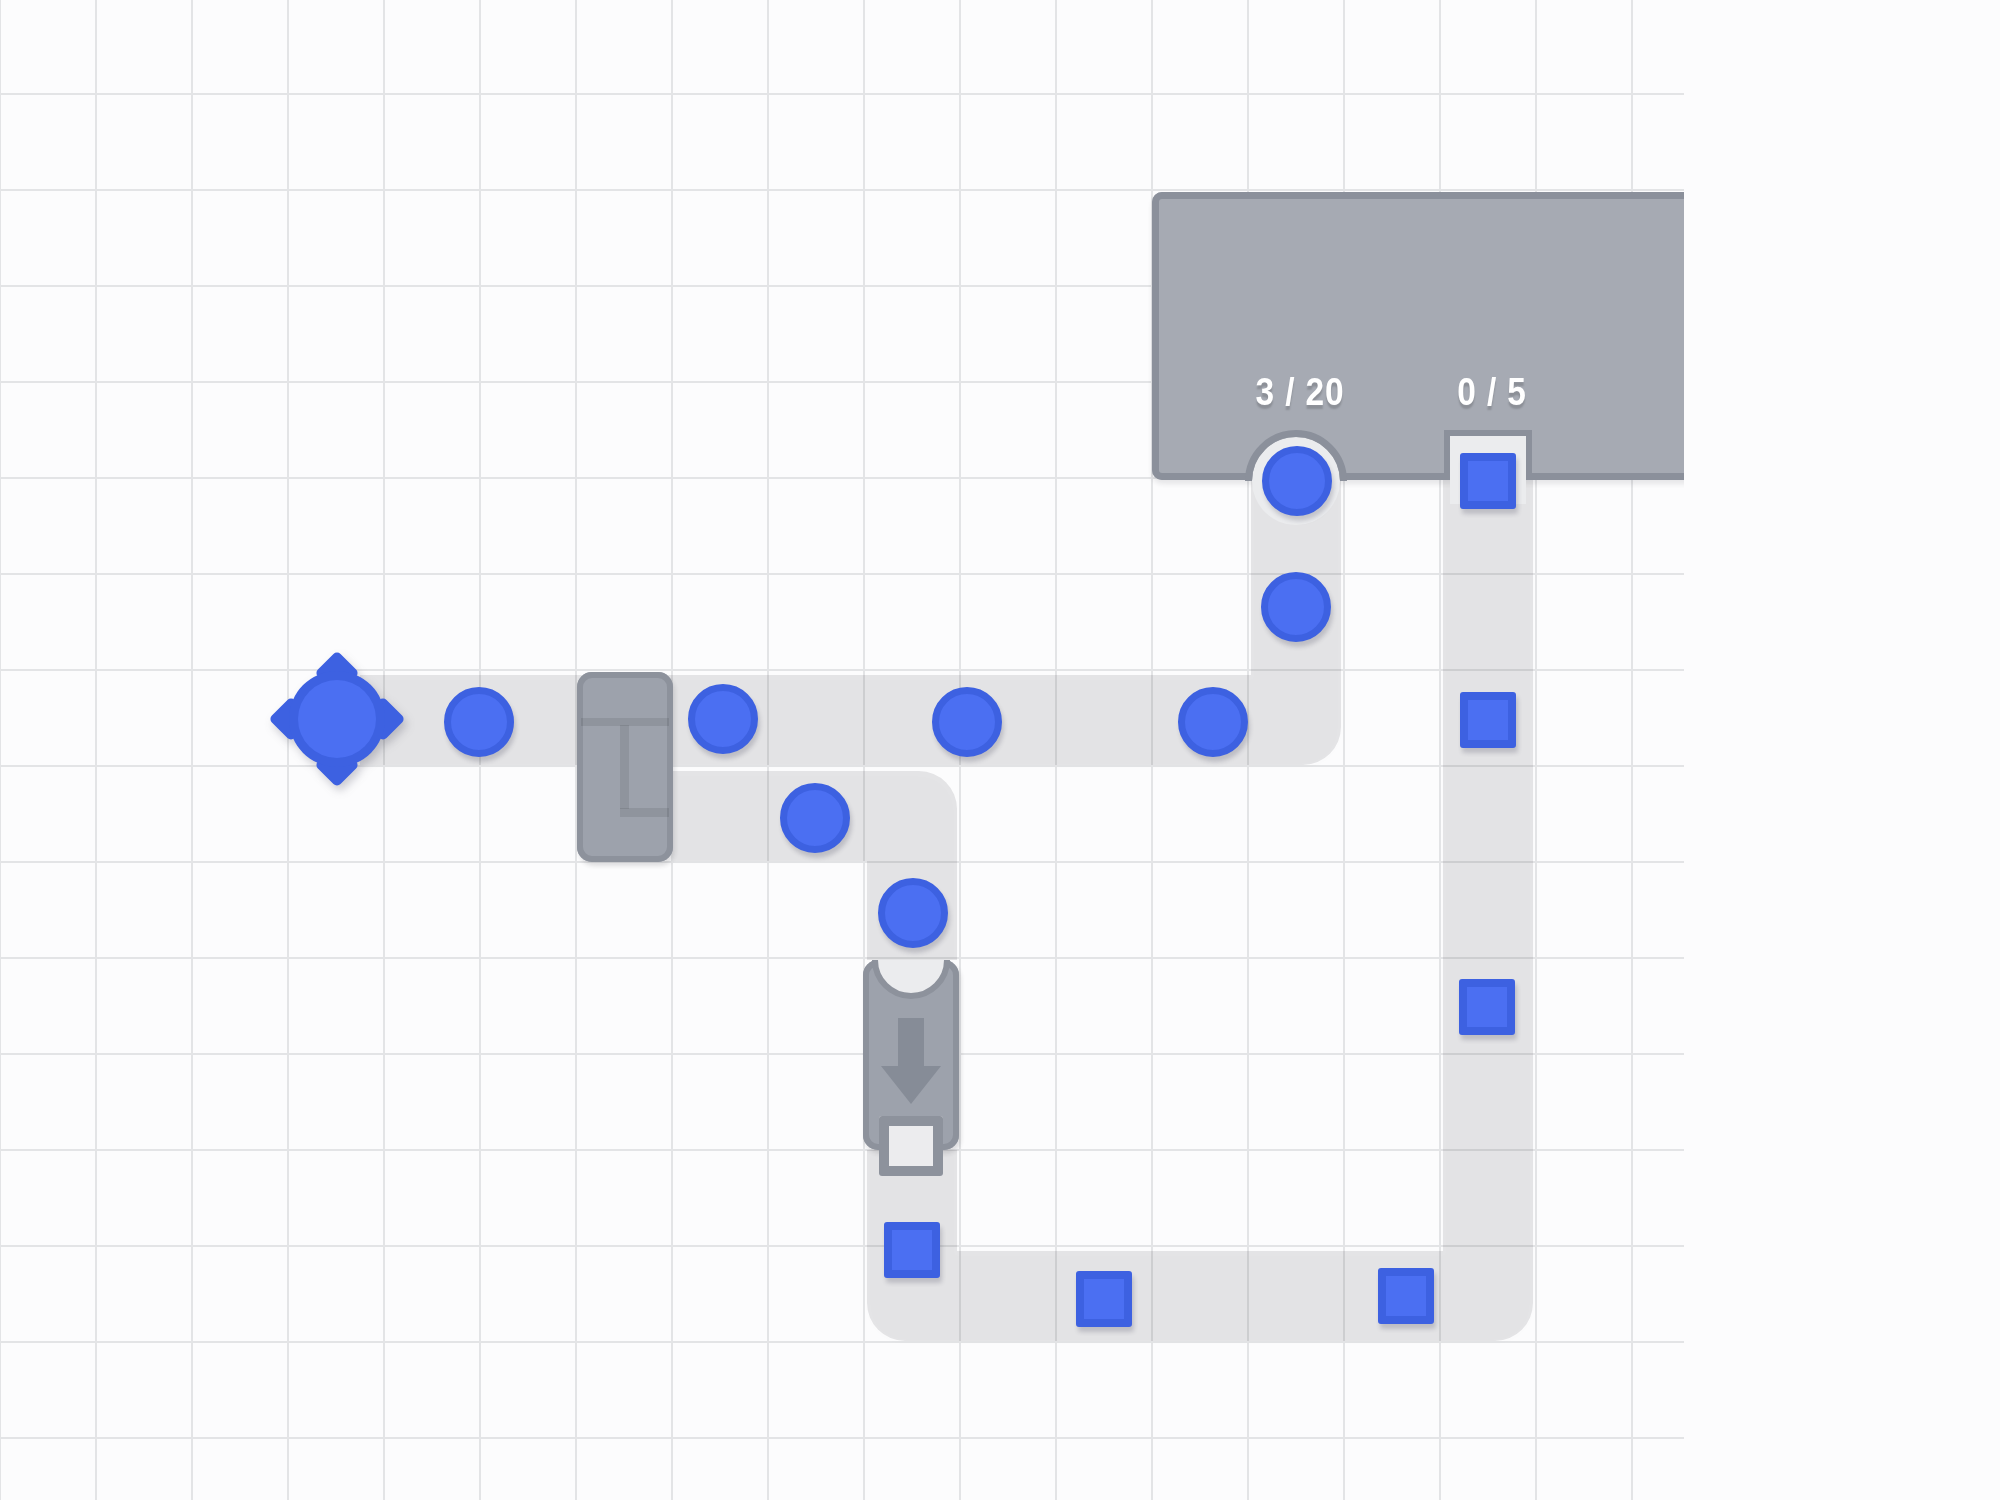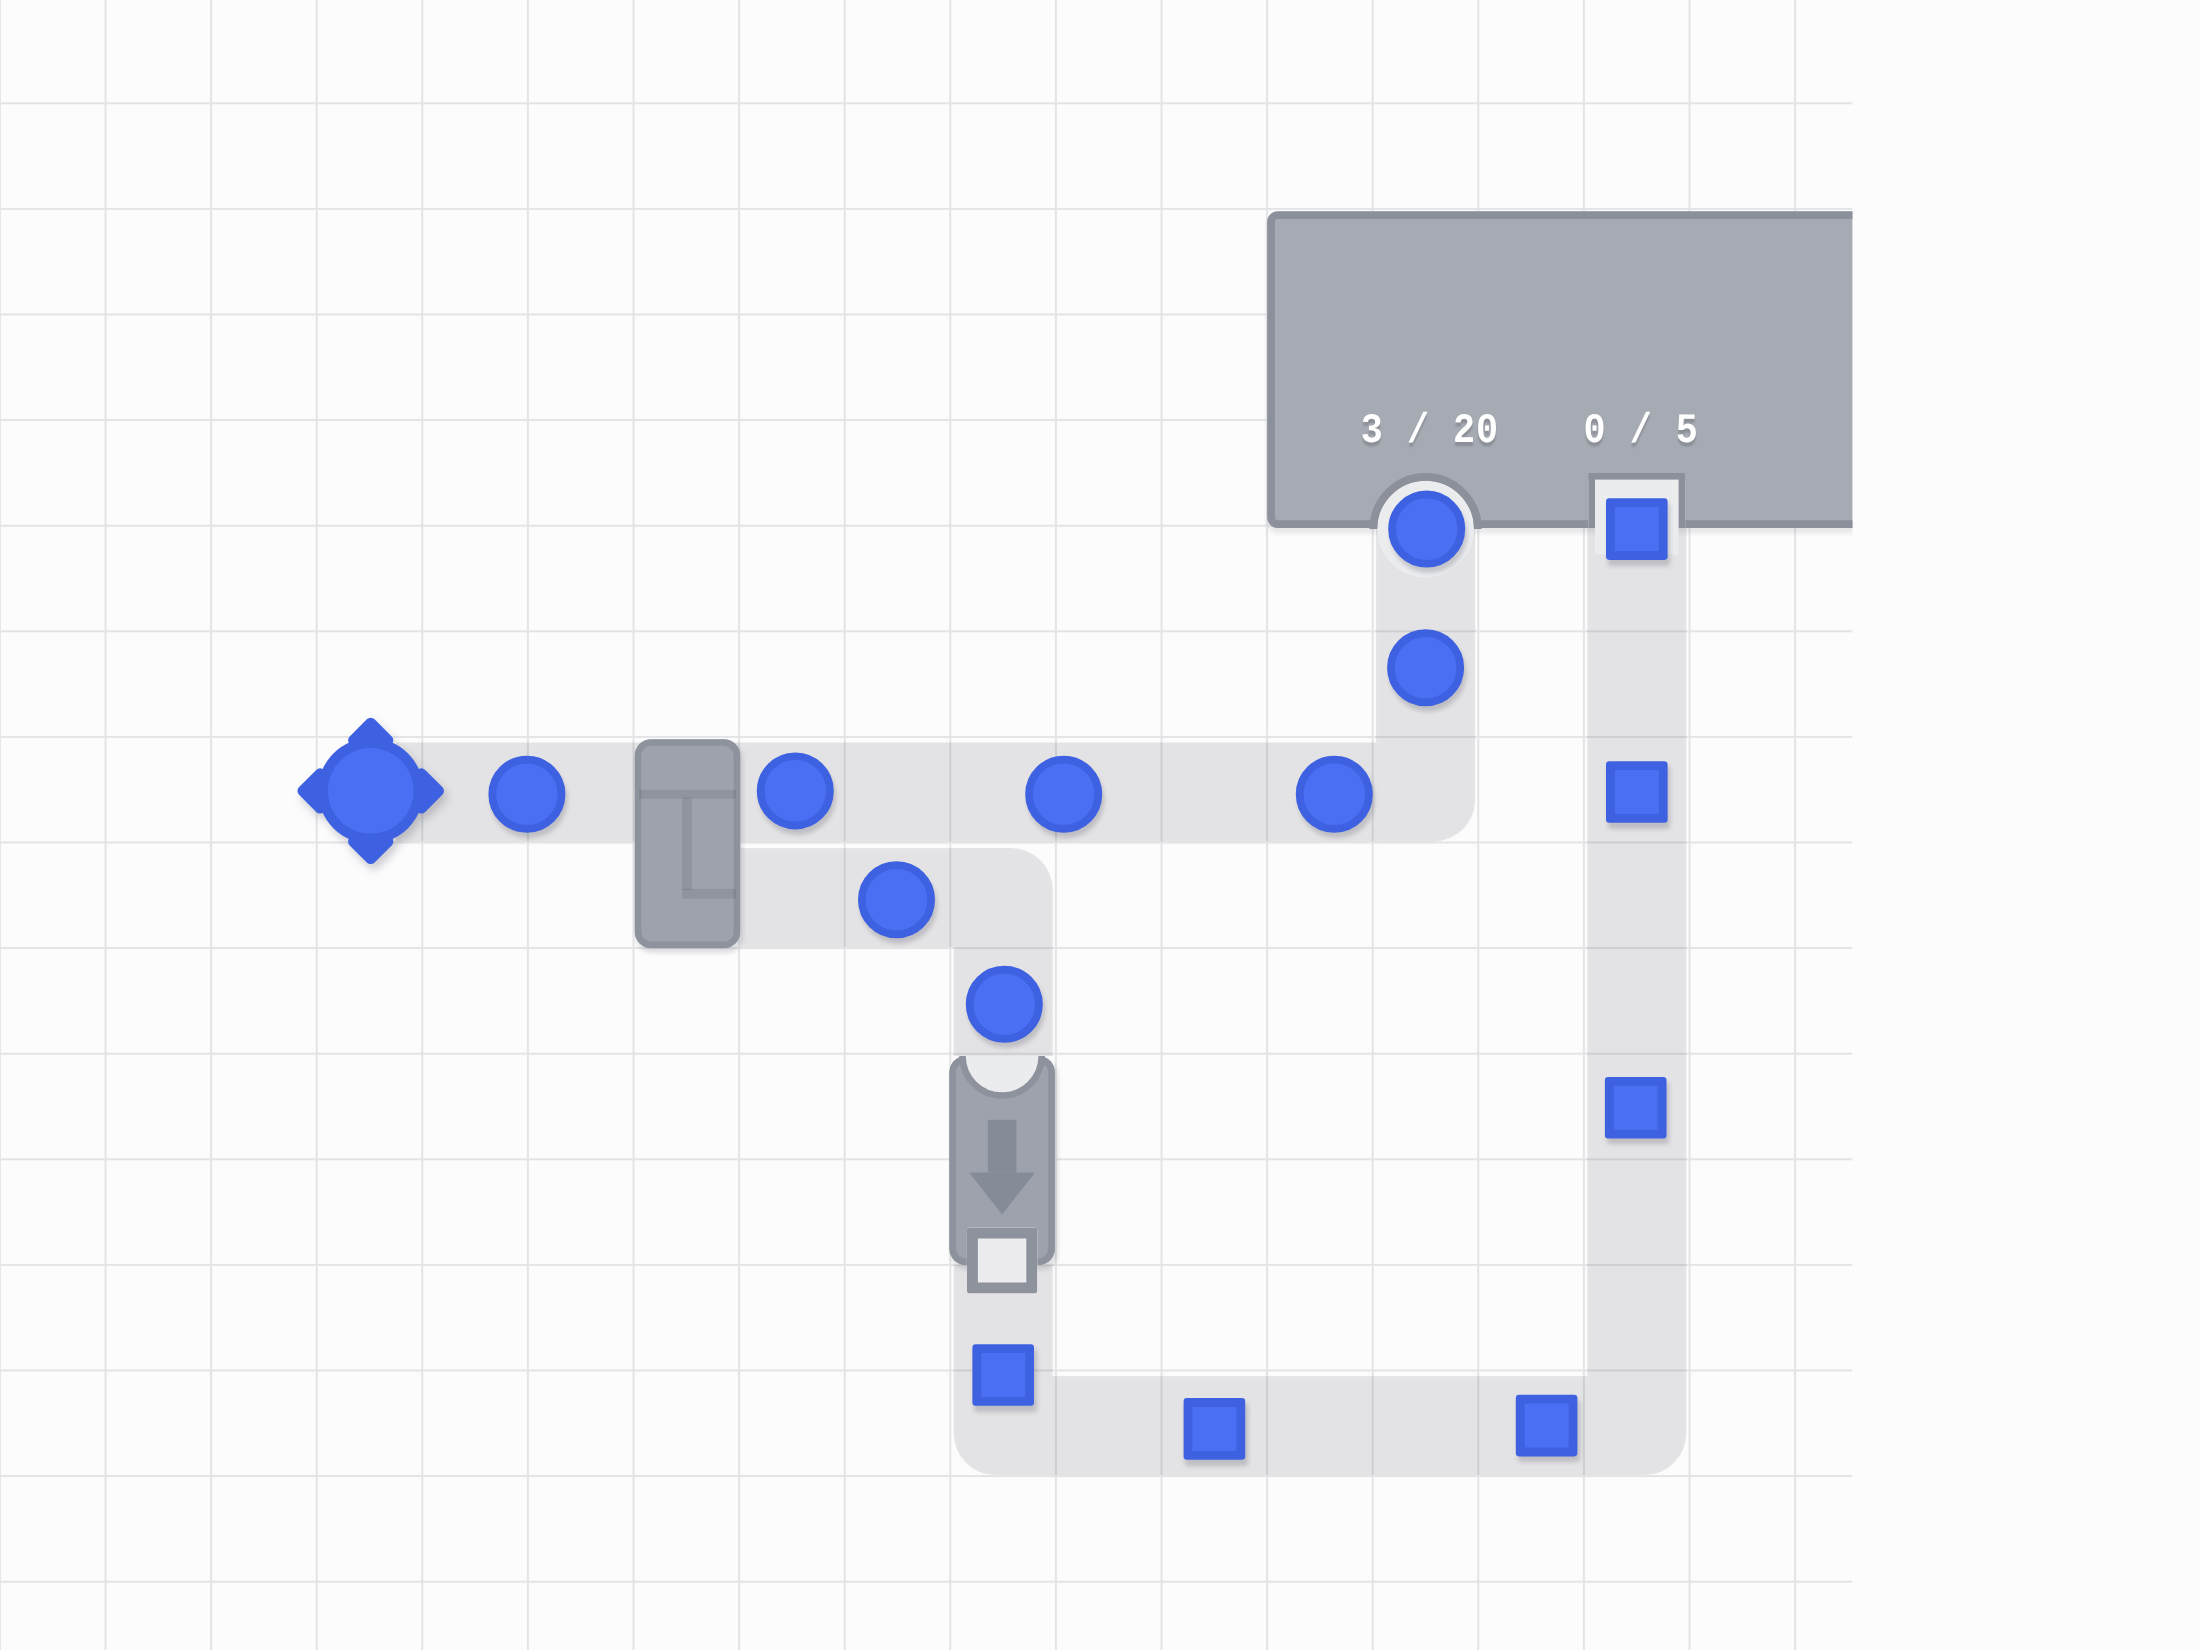--- a/index.html
+++ b/index.html
@@ -4,21 +4,21 @@
 <style>
   html,body{margin:0;padding:0;background:#fcfcfd;}
   #world{
     position:relative;width:1684px;height:1500px;overflow:hidden;
     background-color:var(--bg,#fcfcfd);
     background-image:
       linear-gradient(to right, var(--grid-line,#e3e4e6) 0 2px, transparent 2px),
       linear-gradient(to bottom, var(--grid-line,#e3e4e6) 0 2px, transparent 2px);
     background-size:96px 96px;
     background-position:-1px -3px;
-    font-family:Liberation Mono, monospace;
+    font-family:Liberation Sans, sans-serif;
   }
   .belt-path{position:absolute;inset:0;filter:drop-shadow(0 2px 2px rgba(40,40,50,0.06));}
   .belt-seg{position:absolute;background:var(--belt,rgba(30,32,38,0.105));}
   .hub{
     position:absolute;border-radius:10px;
     background:var(--hub-fill,#a6aab3);
     box-shadow:inset 0 0 0 7px var(--hub-border,#8b909b), 0 4px 5px rgba(40,40,50,0.10);
   }
   .hub-label{
     position:absolute;color:var(--label,#fff);

